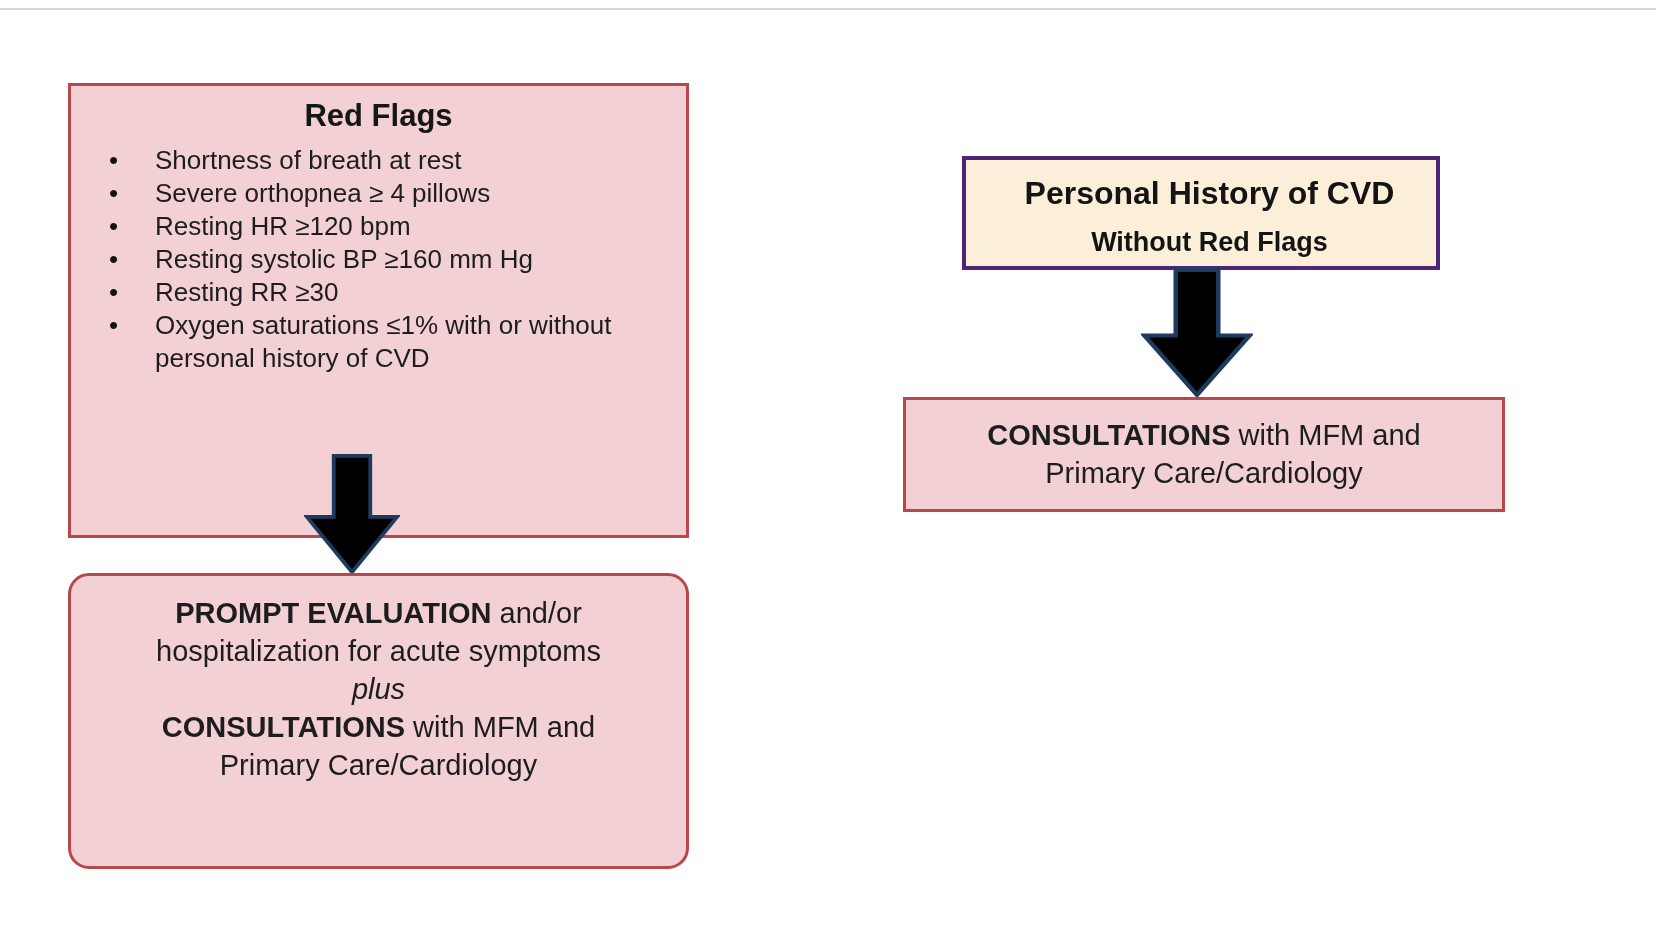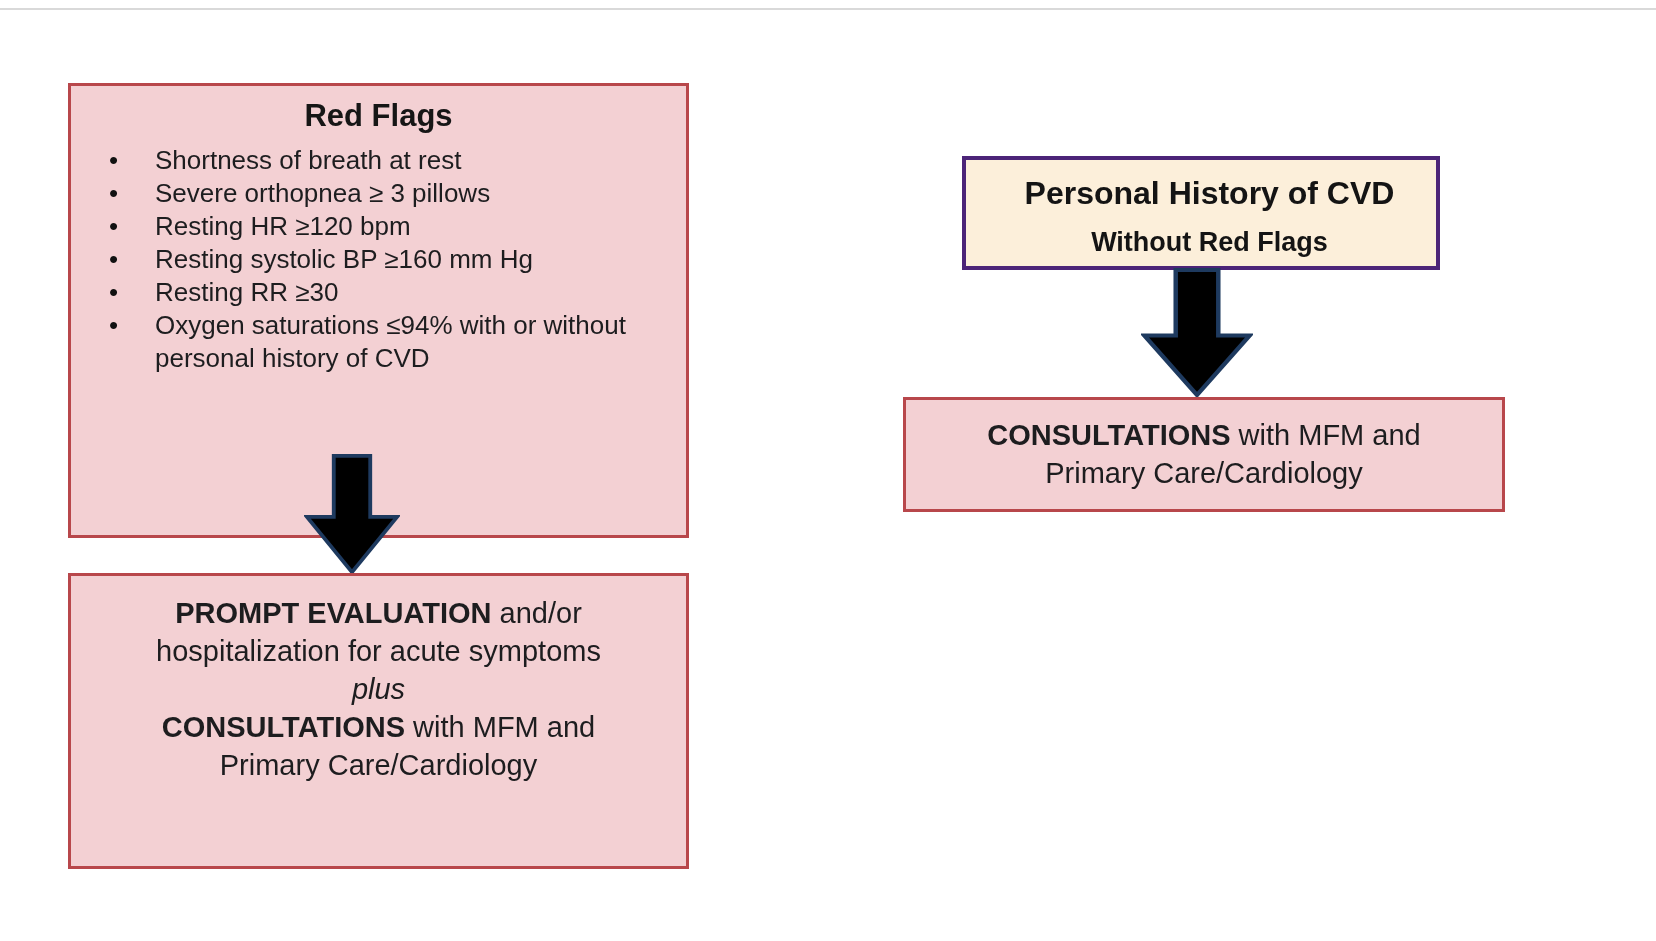--- a/index.html
+++ b/index.html
@@ -76,20 +76,21 @@
   }
 
   
   .prompt-box {
     left: 68px;
     top: 573px;
     width: 621px;
     height: 296px;
     text-align: center;
     padding-top: 18px;
+    border-radius: 21px;
   }
   .prompt-box .line {
     font-size: 29px;
     line-height: 38px;
   }
   .b { font-weight: bold; }
   .i { font-style: italic; }
 
   
   .history-box {
@@ -154,25 +155,25 @@
 <body>
 
 <div class="canvas">
 
   <div class="page-top-edge"></div>
 
   <div class="box pink red-flags-box">
     <div class="red-flags-title">Red Flags</div>
     <ul class="red-flags-list">
       <li>Shortness of breath at rest</li>
-      <li>Severe orthopnea ≥ 3 pillows</li>
+      <li>Severe orthopnea ≥ 4 pillows</li>
       <li>Resting HR ≥120 bpm</li>
       <li>Resting systolic BP ≥160 mm Hg</li>
       <li>Resting RR ≥30</li>
-      <li>Oxygen saturations ≤94% with or without personal history of CVD</li>
+      <li>Oxygen saturations ≤1% with or without personal history of CVD</li>
     </ul>
   </div>
 
   <div class="arrow arrow-left">
     <svg viewBox="0 0 100 126" preserveAspectRatio="none" aria-hidden="true">
       <polygon points="31,2 69,2 69,66 97,66 50,124 3,66 31,66" fill="#000000" stroke="#1e3a5f" stroke-width="4" stroke-linejoin="miter"></polygon>
     </svg>
   </div>
 
   <div class="box pink prompt-box">

